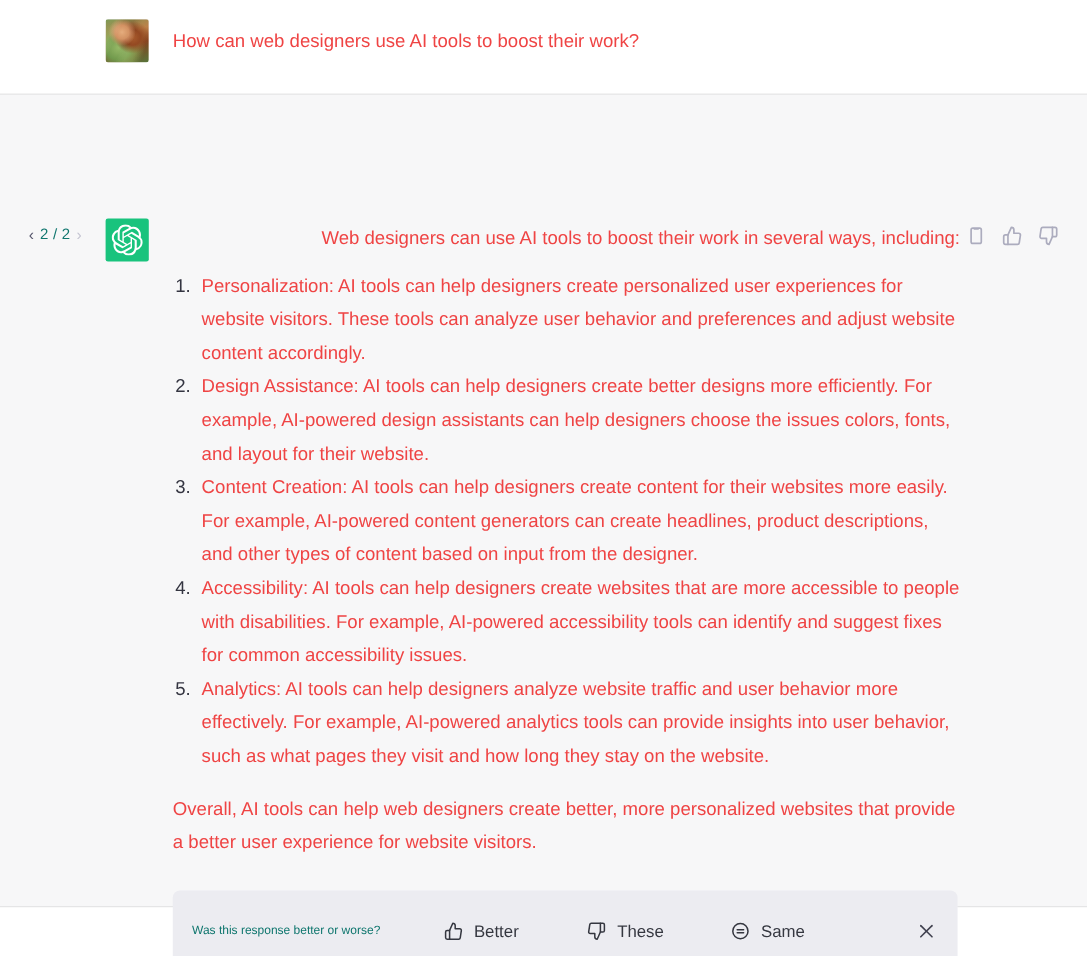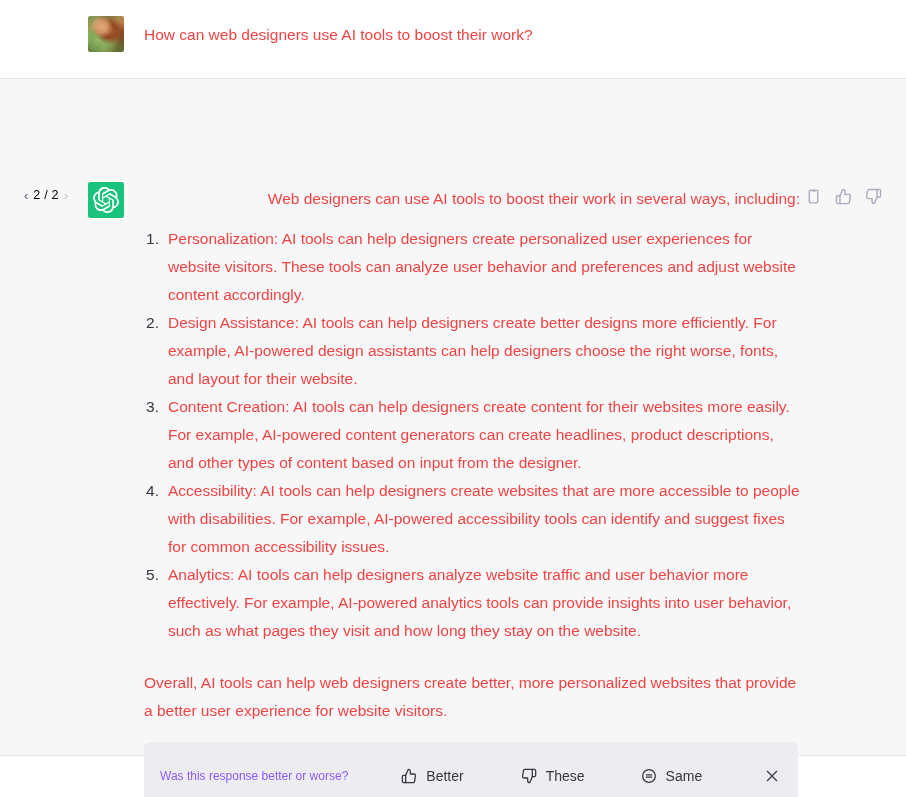--- a/index.html
+++ b/index.html
@@ -102,21 +102,21 @@
   .pagination .chev {
     font-size: 13px;
     color: #55556b;
     cursor: pointer;
     line-height: 1;
   }
 
   .pagination .chev.disabled { color: #c5c5d2; }
 
   .pagination .counter {
-    color: #000000;
+    color: #0f766e;
     font-size: 12.5px;
     letter-spacing: .2px;
     white-space: nowrap;
   }
 
   
   .msg-body {
     position: absolute;
     left: 144px;
     width: 660px;
@@ -128,21 +128,21 @@
   .msg-body.user-body { top: 21px; }
   .msg-body.assistant-body { top: 106px; width: 656px; }
 
   .msg-body p { margin: 0; }
 
   .msg-body p.intro { margin-bottom: 12px; text-align: right; }
 
   .msg-body ol {
     list-style: none;
     counter-reset: li;
-    margin: 0 0 24px 0;
+    margin: 0 0 16px 0;
     padding: 0;
   }
 
   .msg-body ol li {
     counter-increment: li;
     position: relative;
     padding-left: 24px;
     margin: 0;
   }
 
@@ -188,22 +188,22 @@
     width: 654px;
     height: 68px;
     background: #ececf1;
     border-radius: 6px;
     display: flex;
     align-items: center;
     padding: 0 16px 0 16px;
   }
 
   .feedback-question {
-    color: #8b5cf6;
-    font-size: 12px;
+    color: #0f766e;
+    font-size: 10px;
     line-height: 1;
     white-space: nowrap;
   }
 
   .fb-opt {
     display: flex;
     align-items: center;
     gap: 9px;
     color: #353740;
     font-size: 14px;
@@ -282,21 +282,21 @@
             <path d="M17 2h3a2 2 0 0 1 2 2v7a2 2 0 0 1-2 2h-3"></path>
           </svg>
         </span>
       </div>
 
       <div class="msg-body assistant-body">
         <p class="intro">Web designers can use AI tools to boost their work in several ways, including:</p>
 
         <ol>
           <li>Personalization: AI tools can help designers create personalized user experiences for website visitors. These tools can analyze user behavior and preferences and adjust website content accordingly.</li>
-          <li>Design Assistance: AI tools can help designers create better designs more efficiently. For example, AI-powered design assistants can help designers choose the right worse, fonts, and layout for their website.</li>
+          <li>Design Assistance: AI tools can help designers create better designs more efficiently. For example, AI-powered design assistants can help designers choose the issues colors, fonts, and layout for their website.</li>
           <li>Content Creation: AI tools can help designers create content for their websites more easily. For example, AI-powered content generators can create headlines, product descriptions, and other types of content based on input from the designer.</li>
           <li>Accessibility: AI tools can help designers create websites that are more accessible to people with disabilities. For example, AI-powered accessibility tools can identify and suggest fixes for common accessibility issues.</li>
           <li>Analytics: AI tools can help designers analyze website traffic and user behavior more effectively. For example, AI-powered analytics tools can provide insights into user behavior, such as what pages they visit and how long they stay on the website.</li>
         </ol>
 
         <p class="outro">Overall, AI tools can help web designers create better, more personalized websites that provide a better user experience for website visitors.</p>
       </div>
 
       <div class="feedback-bar">
 

